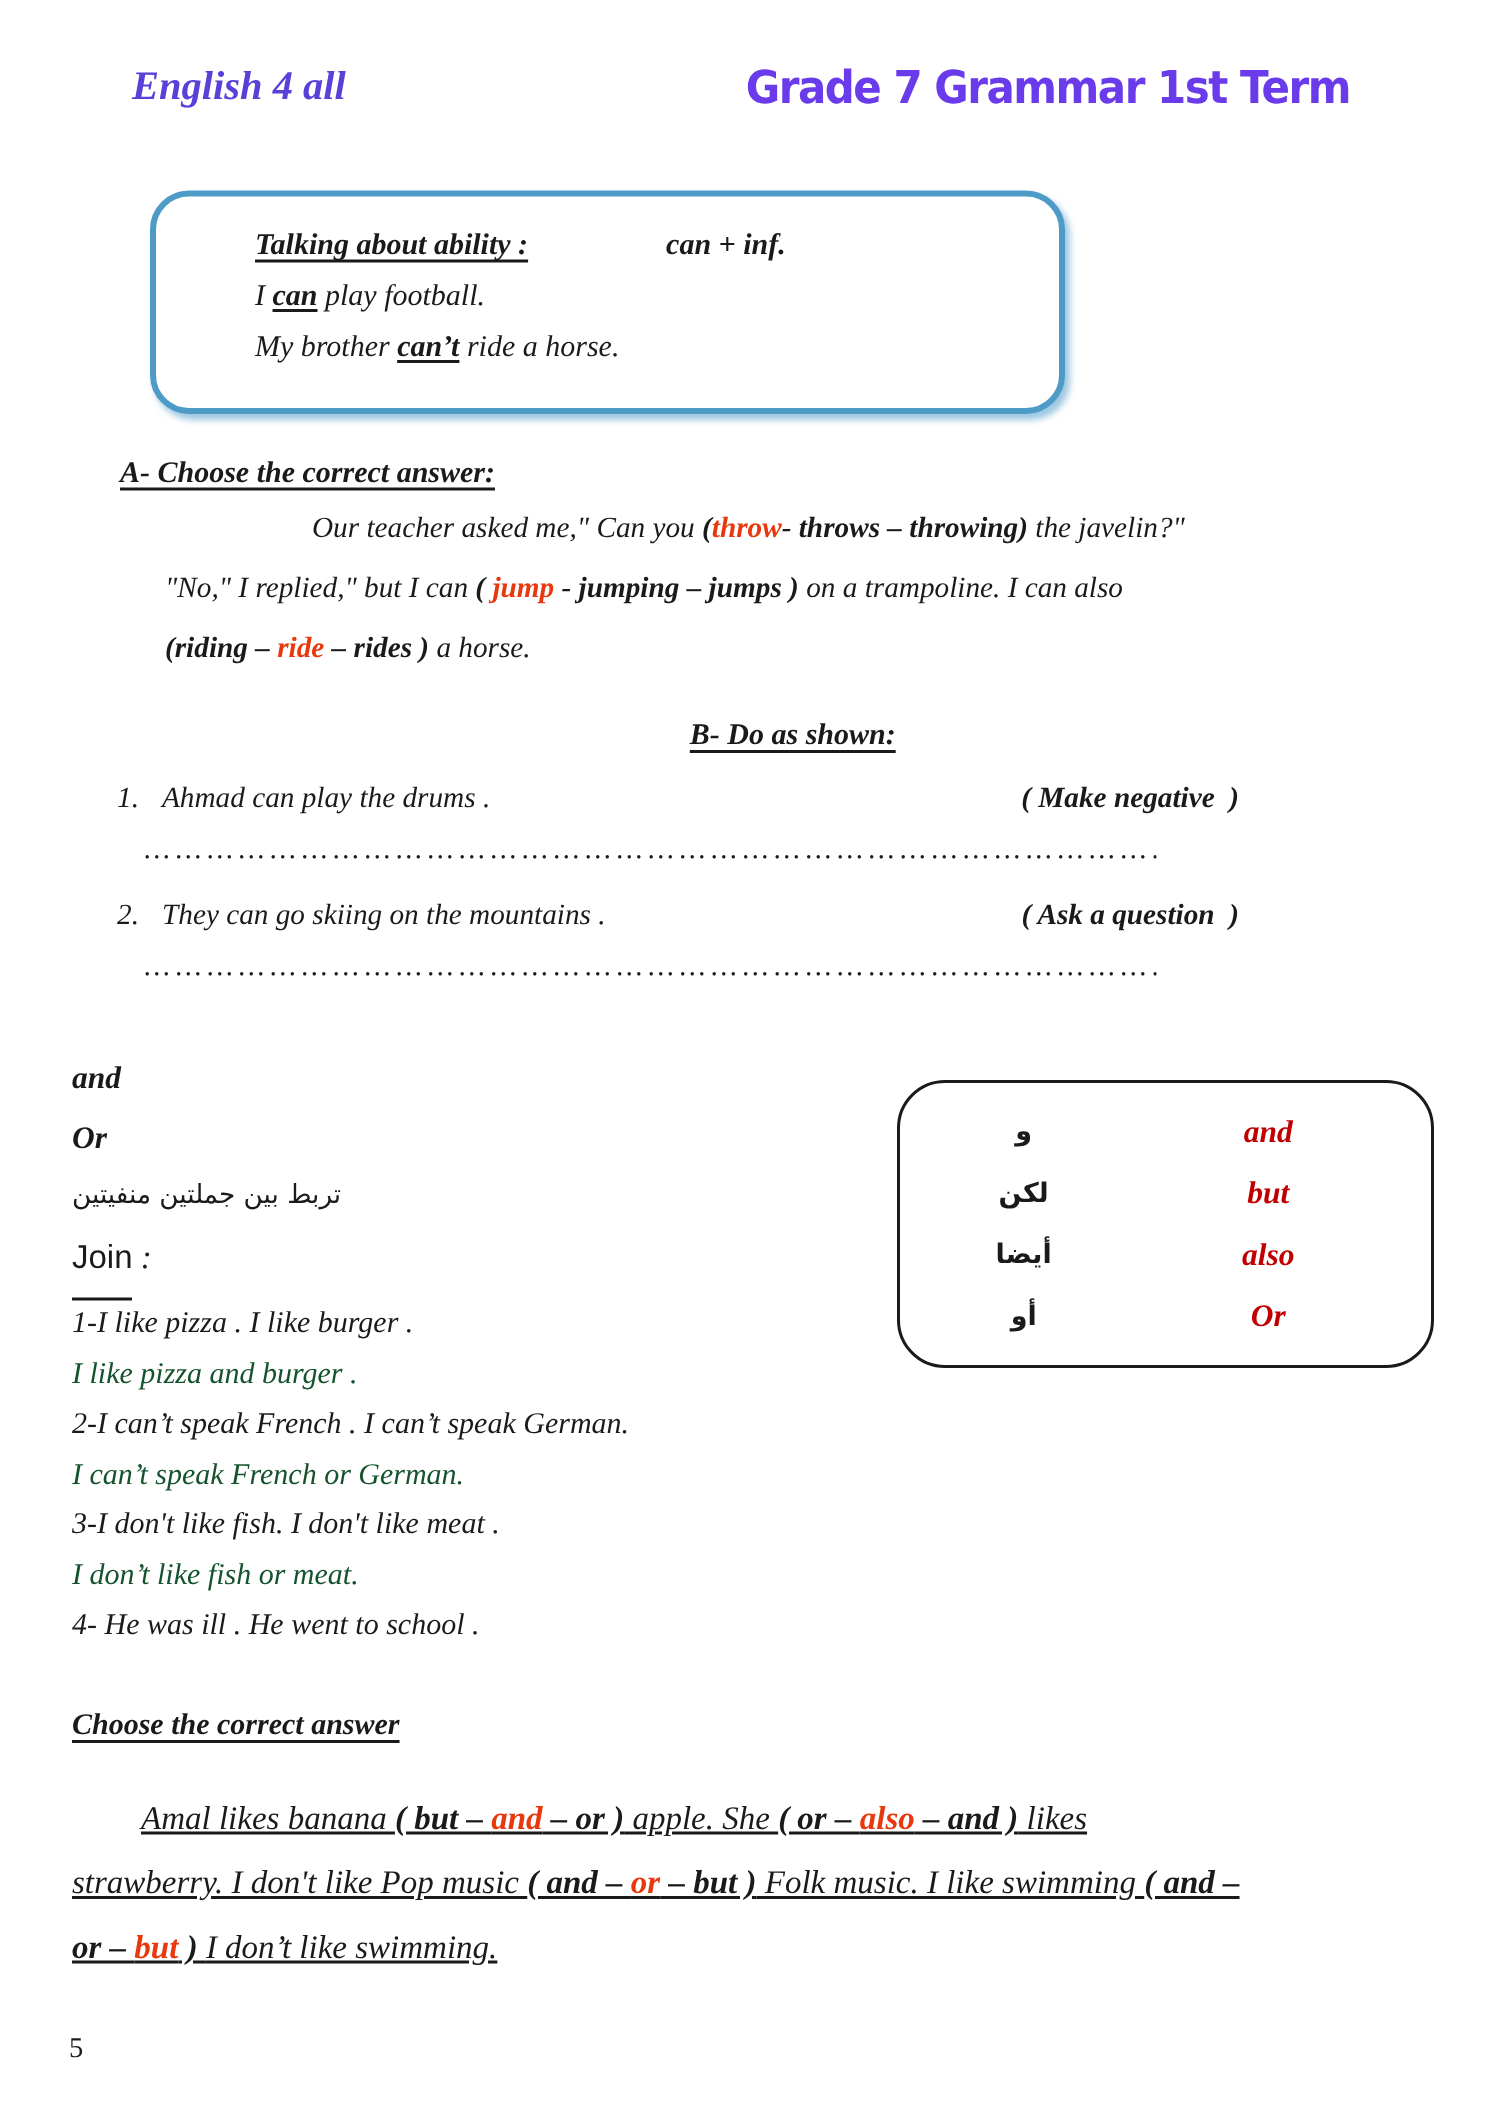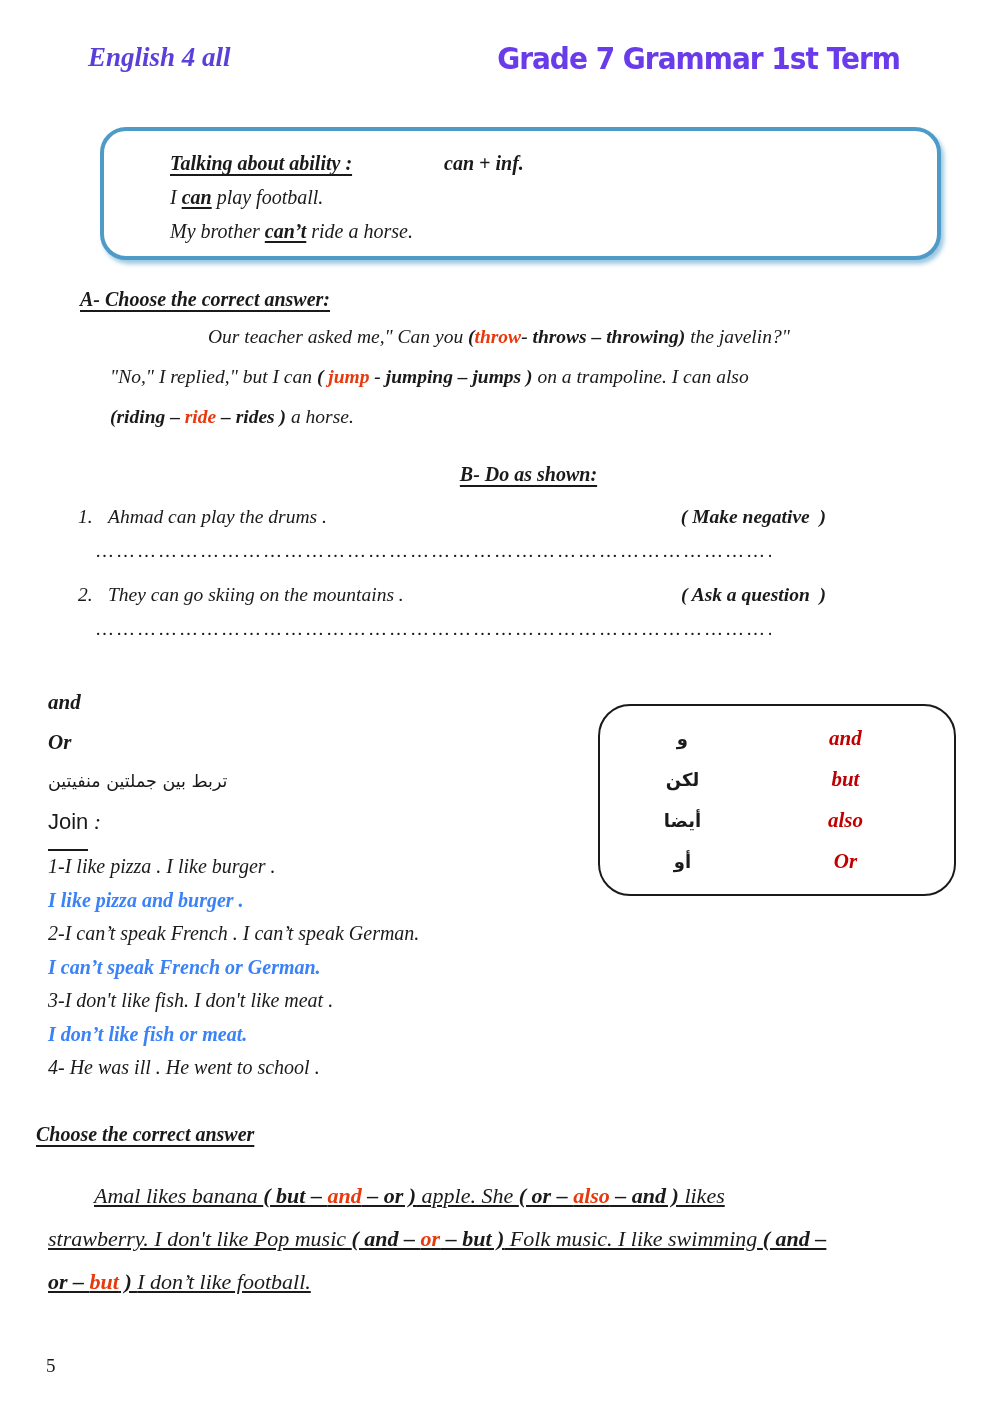--- a/index.html
+++ b/index.html
@@ -34,25 +34,25 @@
     font-weight: bold;
     color: #6a3bea;
     font-family: "DejaVu Sans", sans-serif;
     letter-spacing: -1px;
     transform: scaleY(1.08);
   }
 
   
   .ability-box {
     margin: 52px 0 0 100px;
-    width: 841px;
+    width: 610px;
     border: 4px solid #4e9bc8;
     border-radius: 26px;
     box-shadow: 3px 4px 4px rgba(78,155,200,.55);
-    padding: 15px 20px 8px 66px;
+    padding: 15px 20px 24px 66px;
     font-size: 20px;
     line-height: 34px;
     background: #fff;
   }
   .ability-head-row { display: flex; }
   .ability-head {
     font-weight: bold;
     font-style: italic;
     text-decoration: underline;
     text-decoration-thickness: 2px;
@@ -68,21 +68,21 @@
   .sec-heading {
     font-size: 20px;
     font-weight: bold;
     font-style: italic;
     text-decoration: underline;
     text-decoration-thickness: 2px;
     text-underline-offset: 4px;
   }
   .head-a { margin: 28px 0 0 80px; }
   .head-b { margin: 26px 15px 0 80px; text-align: center; }
-  .head-c { margin: 38px 0 0 36px; }
+  .head-c { margin: 38px 0 0 48px; }
 
   
   .sg-it { font-style: italic; }
   .sg-b  { font-style: italic; font-weight: bold; }
   .sg-rb { font-style: italic; font-weight: bold; color: #e8380d; }
   .sg-bu { font-style: italic; font-weight: bold; text-decoration: underline; text-decoration-thickness: 2px; text-underline-offset: 3px; }
 
   
   .para-a { margin: 6px 0 0 110px; width: 832px; font-size: 19.5px; }
   .para-a .line { line-height: 40px; }
@@ -149,21 +149,21 @@
     font-size: 21px;
     font-weight: bold;
     font-style: italic;
     color: #c00000;
     text-align: center;
   }
 
   
   .exercises { margin: 6px 0 0 48px; font-size: 20px; }
   .ex-q { font-style: italic; line-height: 33.5px; }
-  .ex-a { font-style: italic; font-weight: bold; color: #3b82f6; line-height: 33.5px; }
+  .ex-a { font-style: italic; font-weight: normal; color: #14532d; line-height: 33.5px; }
 
   
   .para-c { margin: 28px 48px 0 48px; font-size: 22px; text-decoration: underline; }
   .para-c .line { line-height: 43px; }
   .para-c .line.indent { padding-left: 46px; }
 
   .page-number {
     position: absolute;
     left: 46px;
     bottom: 26px;
@@ -245,18 +245,18 @@
     <div class="ex-a">I can’t speak French or German.</div>
     <div class="ex-q">3-I don't like fish. I don't like meat .</div>
     <div class="ex-a">I don’t like fish or meat.</div>
     <div class="ex-q">4- He was ill . He went to school .</div>
   </div>
 
   <div class="sec-heading head-c">Choose the correct answer</div>
   <div class="para-c">
     <div class="line indent"><span class="sg-it">Amal likes banana  </span><span class="sg-b">( but – </span><span class="sg-rb">and</span><span class="sg-b"> – or )</span><span class="sg-it"> apple. She  </span><span class="sg-b">( or – </span><span class="sg-rb">also</span><span class="sg-b"> – and )</span><span class="sg-it"> likes</span></div>
     <div class="line"><span class="sg-it">strawberry. I don't like Pop music </span><span class="sg-b">( and – </span><span class="sg-rb">or</span><span class="sg-b"> – but )</span><span class="sg-it"> Folk music. I like swimming </span><span class="sg-b">( and –</span></div>
-    <div class="line"><span class="sg-b">or – </span><span class="sg-rb">but</span><span class="sg-b"> ) </span><span class="sg-it">I don’t like football.</span></div>
+    <div class="line"><span class="sg-b">or – </span><span class="sg-rb">but</span><span class="sg-b"> ) </span><span class="sg-it">I don’t like swimming.</span></div>
   </div>
 
   <div class="page-number">5</div>
 
 </div>
 
 </body></html>

